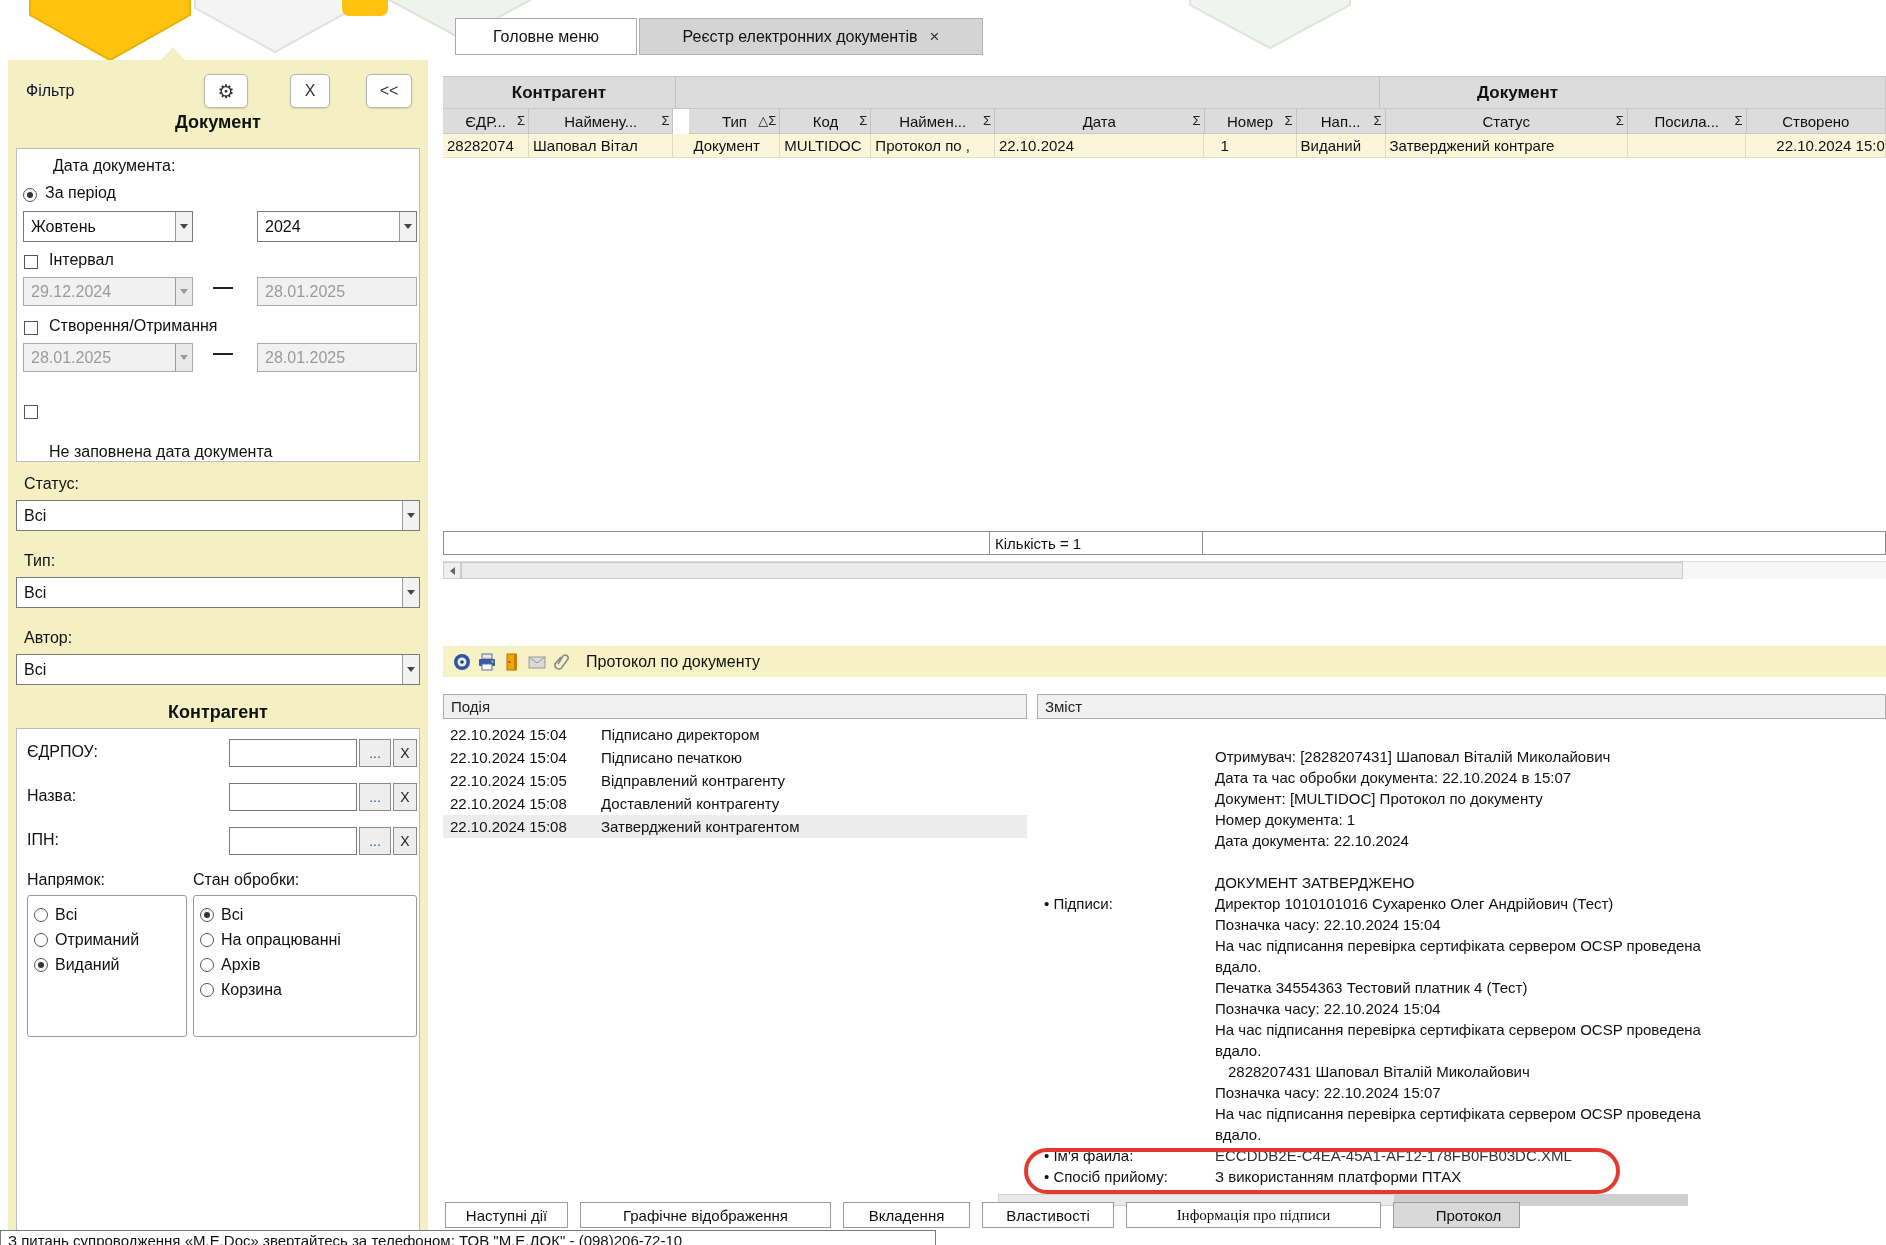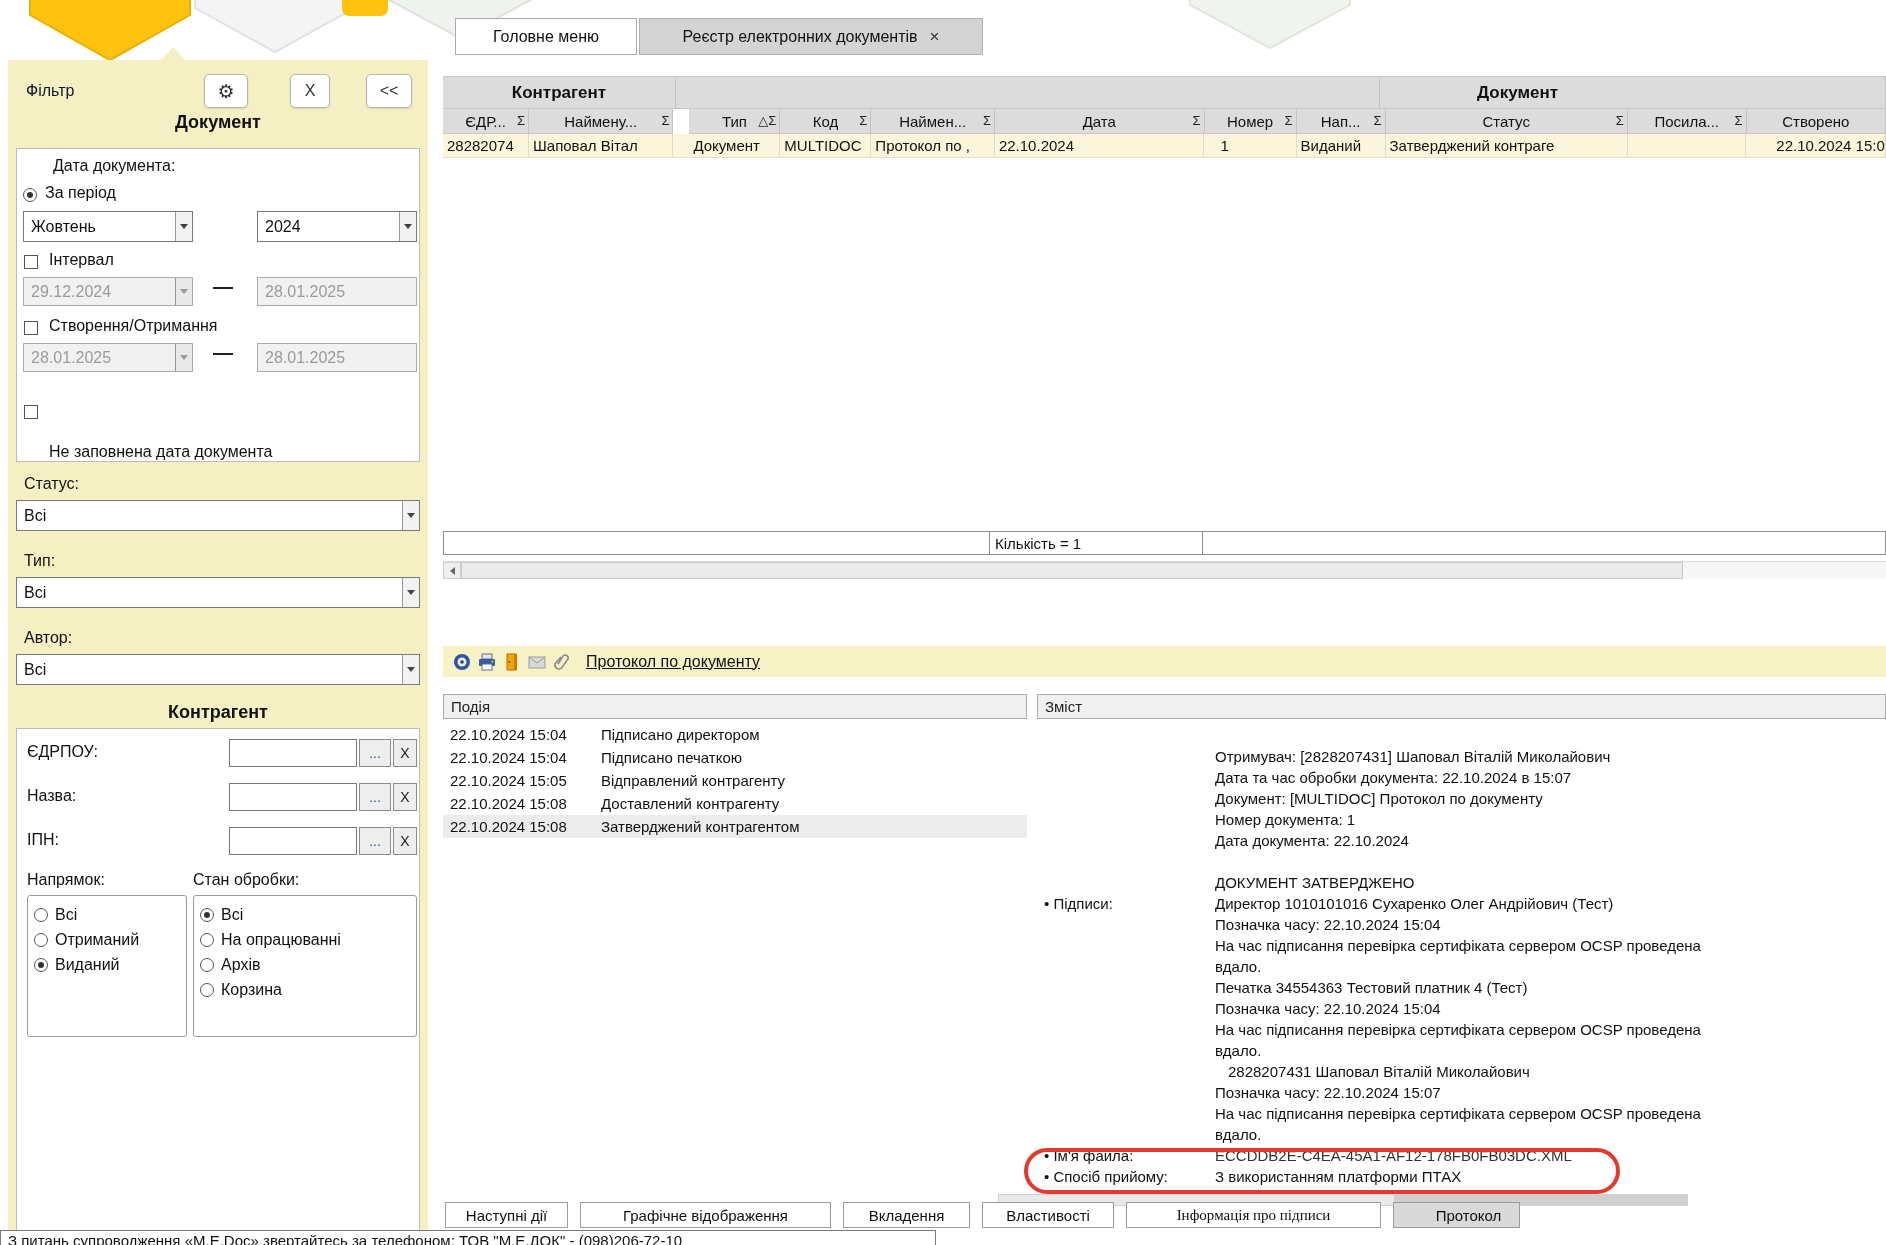--- a/index.html
+++ b/index.html
@@ -83,21 +83,21 @@
   #hscroll { position:absolute; left:0; top:561px; width:1443px; height:18px; background:#f7f7f7;
     border-top:1px solid #dcdcdc; display:flex; }
   #hscroll .sbtn { width:18px; height:100%; background:#efefef; border:1px solid #cfcfcf;
     display:flex; align-items:center; justify-content:center; }
   #hscroll .larr { width:0; height:0; border-top:4px solid transparent; border-bottom:4px solid transparent;
     border-right:5px solid #666; }
   #hscroll .thumb { width:1222px; height:100%; background:#ebebeb; border:1px solid #c9c9c9; }
 
   
   #prot-toolbar { position:absolute; left:0; top:646px; width:1443px; height:31px; background:#f6f2c5;
-    display:flex; align-items:center; padding-left:10px; gap:7px;text-decoration:underline; }
+    display:flex; align-items:center; padding-left:10px; gap:7px; }
   #prot-toolbar .ticon { width:18px; height:18px; flex:0 0 auto; }
   #prot-title { font-size:16px; margin-left:8px; white-space:nowrap; }
 
   
   .dhead { position:absolute; height:25px; background:#f0f0f0; border:1px solid #adadad;
     font-size:15px; display:flex; align-items:center; padding-left:7px; color:#222; }
   #evt-head { left:0; top:694px; width:584px; }
   #cont-head { left:594px; top:694px; width:849px; }
   .evt-row { position:absolute; left:0; width:584px; height:23px; display:flex; align-items:center;
     font-size:15px; white-space:nowrap; }

